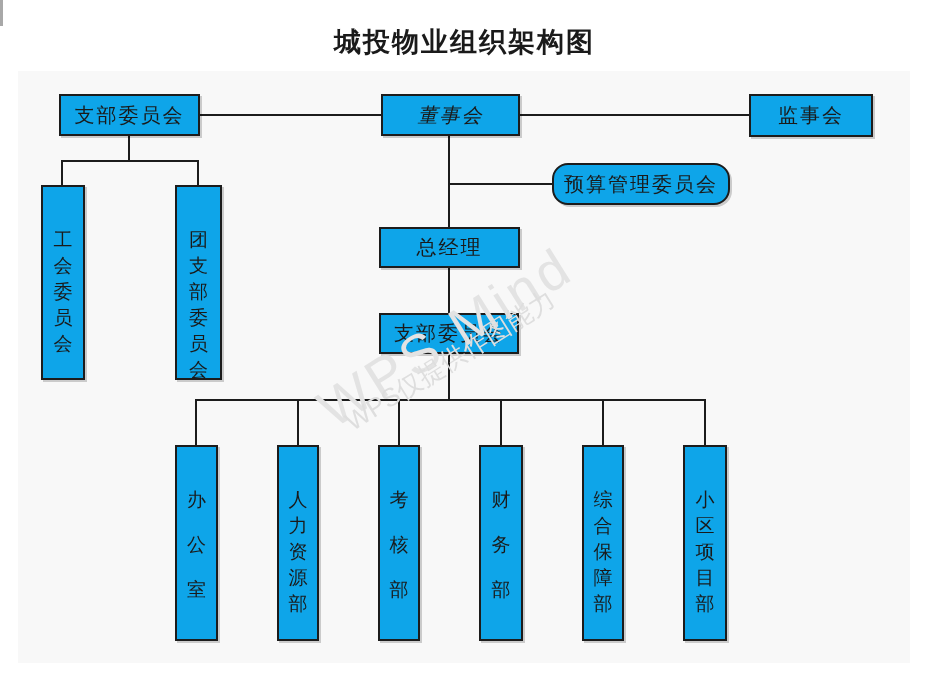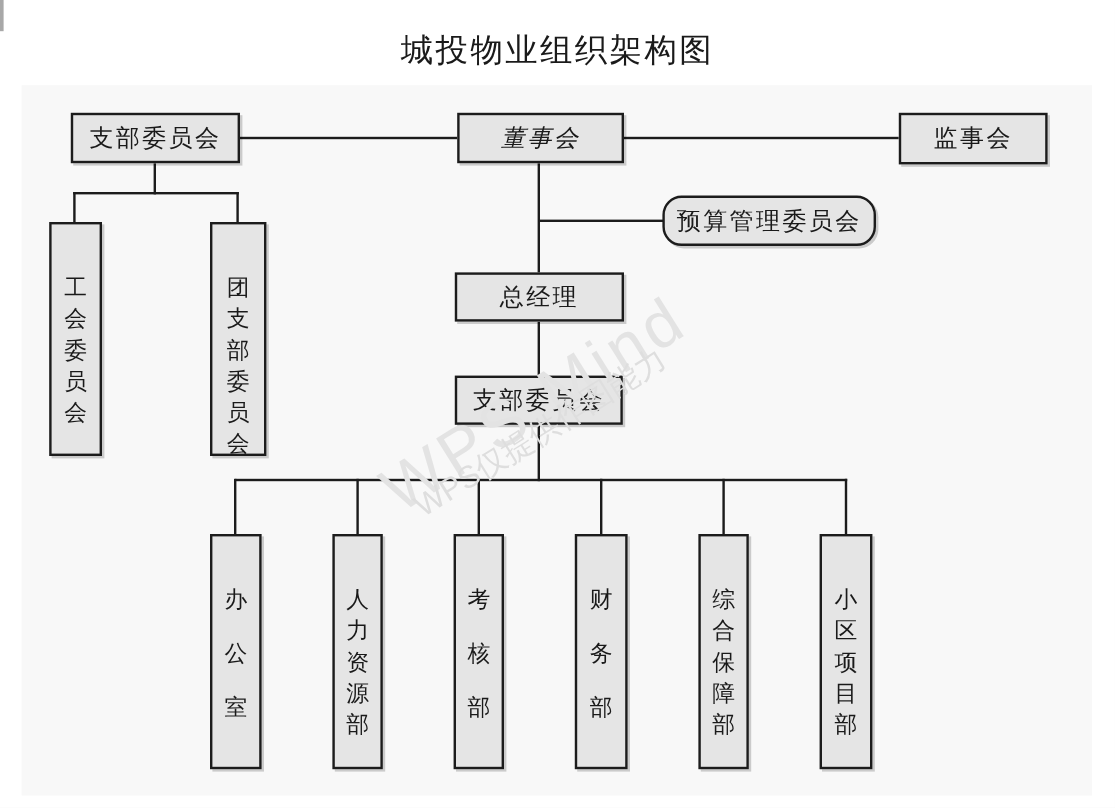--- a/index.html
+++ b/index.html
@@ -8,29 +8,29 @@
     background:#ffffff;
     font-family:"Liberation Serif", serif;
     color:#1a1a1a;
     position:relative;
     overflow:hidden;
   }
   .page { position:absolute; left:0; top:0; width:929px; height:673px; }
   .edge-mark { position:absolute; left:0; top:0; width:3px; height:26px; background:#a8a8a8; }
   .title {
     position:absolute; top:24px; left:0; width:100%;
-    text-align:center; font-size:27px; font-weight:normal; letter-spacing:2px;
+    text-align:center; font-size:27px; font-weight:bold; letter-spacing:2px;
     z-index:3;
   }
   .panel { position:absolute; left:18px; top:71px; width:892px; height:592px; background:#f8f8f8; z-index:0; }
   .line { position:absolute; background:#1c1c1c; z-index:1; }
   .line.h { height:2px; }
   .line.v { width:2px; }
   .node {
-    position:absolute; background:#e5e5e5; border:2px solid #1c1c1c;
+    position:absolute; background:#0ea5e9; border:2px solid #1c1c1c;
     box-shadow:2px 2px 0 rgba(0,0,0,0.18);
     display:flex; align-items:center; justify-content:center;
     font-size:20px; letter-spacing:2px; z-index:2;
   }
   .node.vbox {
     flex-direction:column; justify-content:space-between; align-items:center;
     padding:40px 0 36px; font-size:19px; letter-spacing:0;
   }
   .wm {
     position:absolute; display:flex; align-items:center; justify-content:center;

